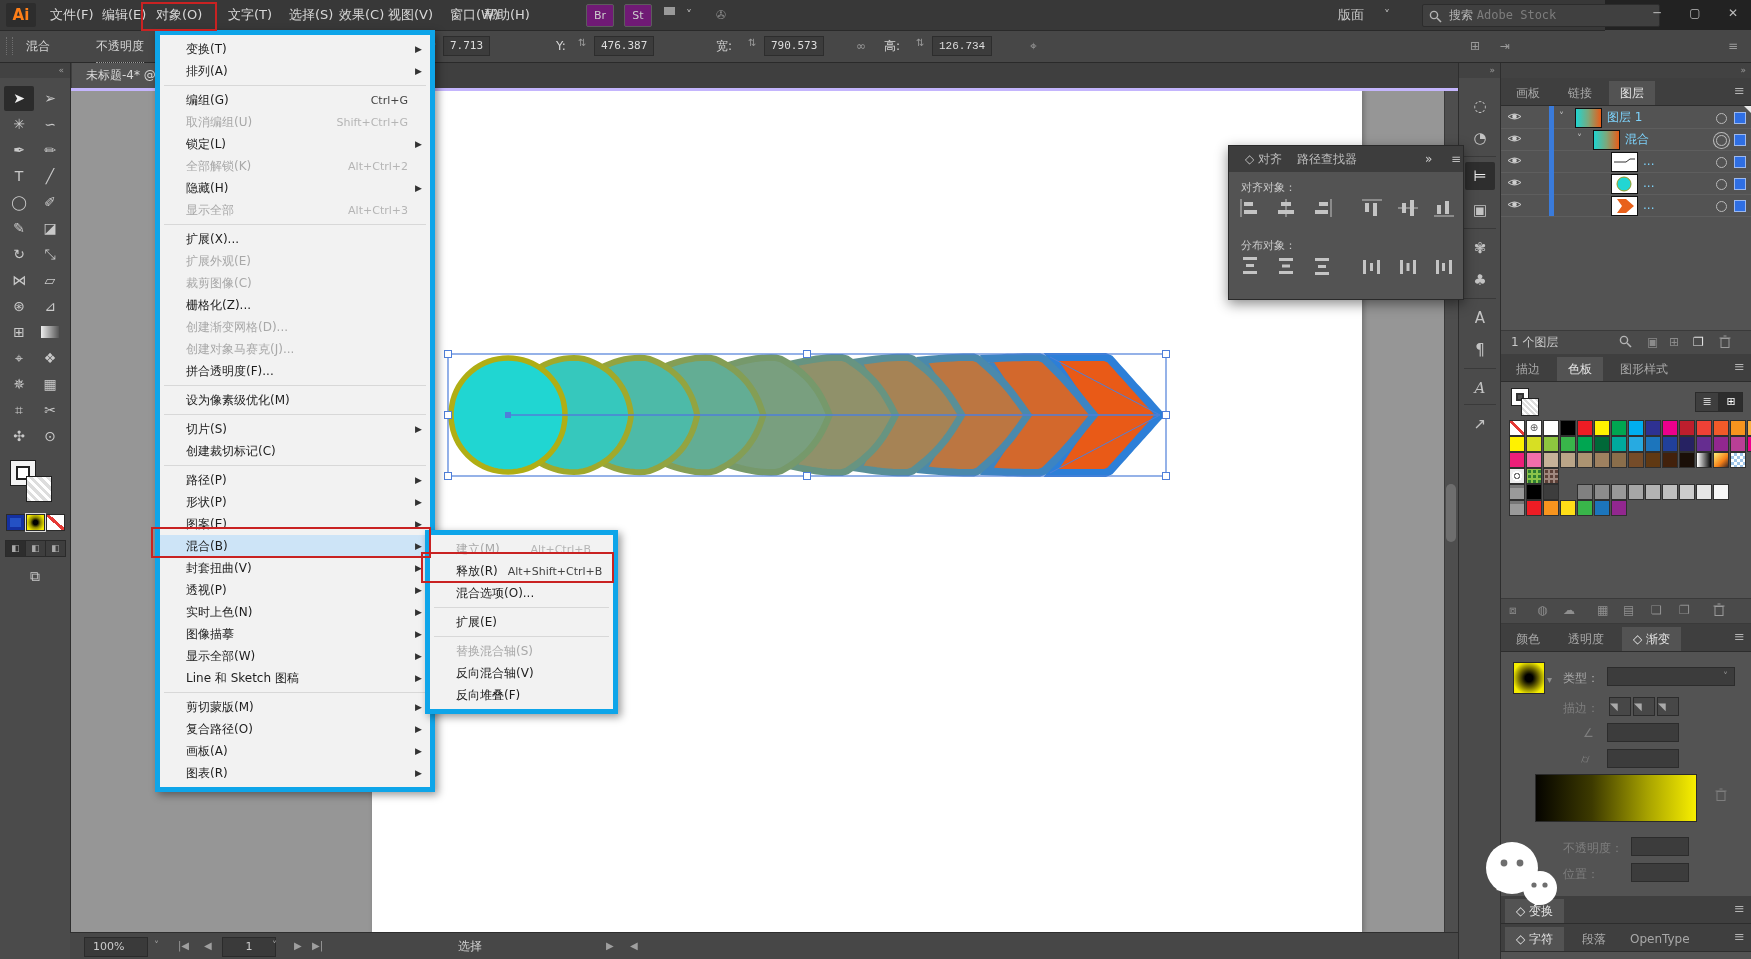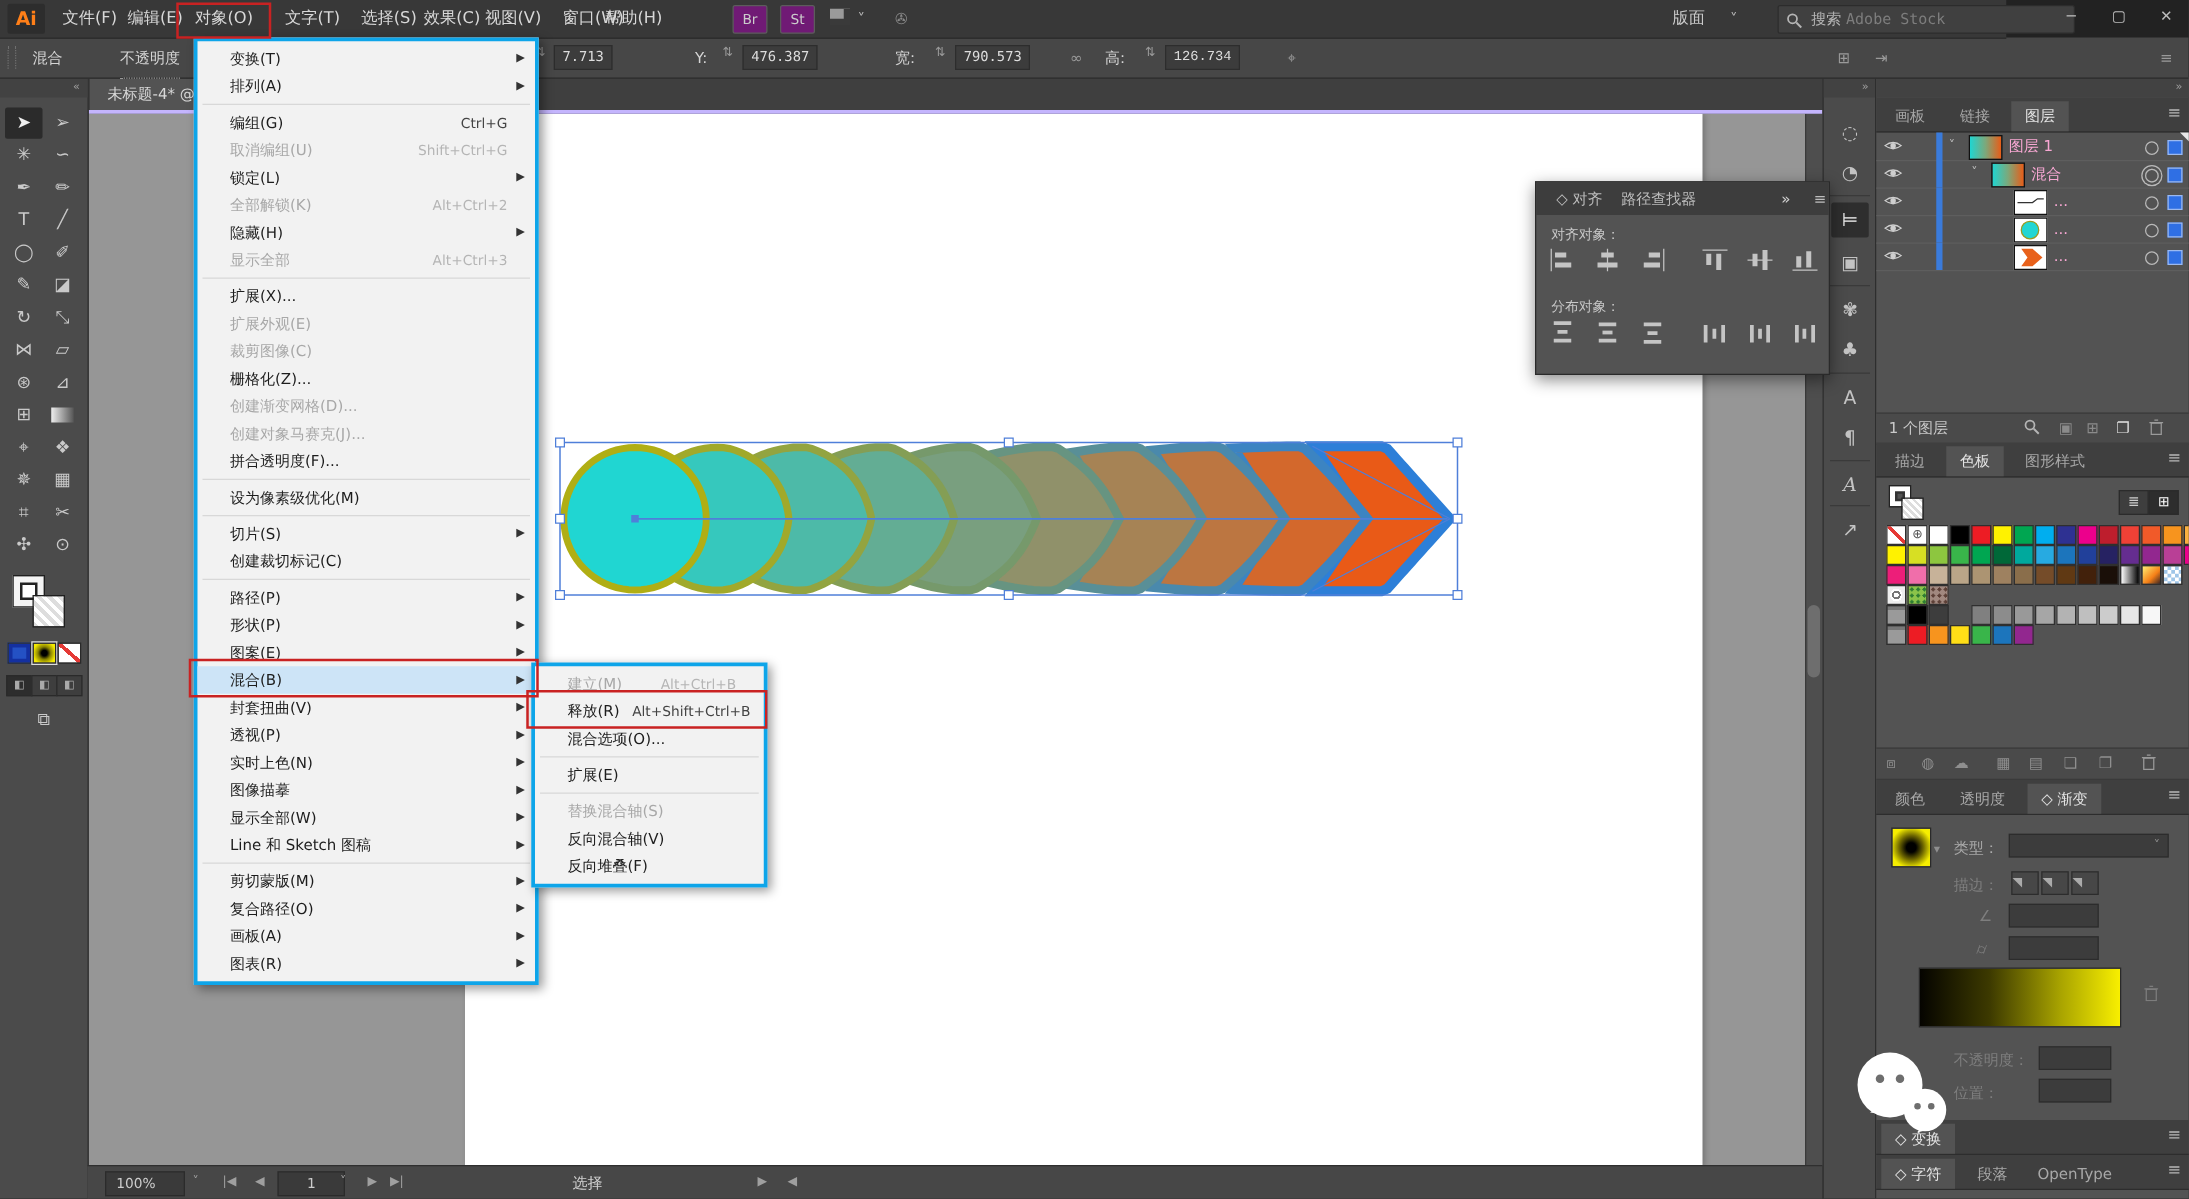--- a/index.html
+++ b/index.html
@@ -59,21 +59,21 @@
   
   #panels{left:1500px;top:62px;width:251px;height:897px;background:#535353;border-left:1px solid #2e2e2e;z-index:3;}
   .ptabs{left:0;width:251px;height:27px;background:#3f3f3f;border-bottom:1px solid #2d2d2d;}
   .ptab{top:3px;height:24px;line-height:24px;padding:0 11px;color:#a8a8a8;font-size:12px;}
   .ptab.active{background:#535353;color:#e4e4e4;}
   .pmenu{top:5px;color:#b5b5b5;font-size:13px;}
   .lrow{left:0;width:251px;height:22px;border-bottom:1px solid #5e5e5e;}
   .selbar{left:48px;top:0;width:5px;height:22px;background:#3a7bdb;}
   .eyec{left:6px;top:5px;}
   .lthumb{top:2px;width:25px;height:18px;background:#fff;border:1px solid #111;}
-  .ltext{top:0;height:22px;line-height:22px;color:#f9a8d4;font-size:12px;}
+  .ltext{top:0;height:22px;line-height:22px;color:#7dd3fc;font-size:12px;}
   .targ{top:7px;width:9px;height:9px;border:1px solid #b9b9b9;border-radius:50%;}
   .targ.dbl{box-shadow:0 0 0 2px #535353,0 0 0 3px #b9b9b9;}
   .bluesq{top:6px;width:10px;height:10px;background:#2f6fe4;border:1px solid #9cb9ef;}
   .pbar{left:0;width:251px;height:24px;background:#4a4a4a;border-top:1px solid #3a3a3a;border-bottom:1px solid #3a3a3a;}
   .pbicon{top:4px;color:#b0b0b0;font-size:12px;}
   .sw{width:14px;height:14px;border:1px solid #2f2f2f;display:inline-block;margin:0 1px 0 0;vertical-align:top;}
   .swrow{left:8px;height:16px;white-space:nowrap;}
   .viewbtn{top:0;width:22px;height:18px;background:#3e3e3e;border:1px solid #2b2b2b;color:#ccc;
            text-align:center;line-height:18px;font-size:11px;}
   .gfield{height:17px;background:#3c3c3c;border:1px solid #2c2c2c;color:#aaa;line-height:17px;font-size:10px;}
@@ -83,21 +83,21 @@
            background:linear-gradient(90deg,#050400,#3d3a00 35%,#a8a300 70%,#f8ef00);}
   .cbarrow{font-size:10px;color:#8f8f8f;}
   
   #alignp{left:1228px;top:145px;width:234px;height:153px;background:#535353;border:1px solid #2a2a2a;
           box-shadow:0 4px 12px rgba(0,0,0,.45);z-index:6;}
   #alignp .hd{left:0;top:0;width:234px;height:26px;background:#3d3d3d;}
   .aptab{top:0;height:26px;line-height:26px;padding:0 10px;color:#bdbdbd;font-size:12px;}
   .asec{color:#c9c9c9;font-size:11px;}
   .aicon{top:0;width:26px;height:24px;}
   
-  .ddm{background:#f2f2f2;border:3px solid #0ea5e9;box-shadow:3px 3px 8px rgba(0,0,0,.4);z-index:40;}
+  .ddm{background:#f2f2f2;border:5px solid #0ea5e9;box-shadow:3px 3px 8px rgba(0,0,0,.4);z-index:40;}
   #menu{left:155px;top:30px;width:270px;padding:3px 0;}
   #submenu{left:425px;top:530px;width:183px;padding:3px 0;z-index:41;}
   .mi{height:22px;display:flex;align-items:center;padding:0 8px 0 26px;color:#1d1d1d;font-size:12px;}
   .mi .lb{flex:1;white-space:nowrap;}
   .mi .sc{color:#444;margin:0 4px 0 10px;font-size:11px;white-space:nowrap;}
   .mi .ar{width:10px;color:#333;font-size:9px;text-align:right;}
   .mi.dis2{color:#a8a8a8;}  .mi.dis2 .sc,.mi.dis2 .ar{color:#b5b5b5;}
   .mi.hl{background:#cde4f7;}
   .msep{height:7px;position:relative;}
   .msep::after{content:"";position:absolute;left:4px;right:4px;top:3px;height:1px;background:#d8d8d8;}

